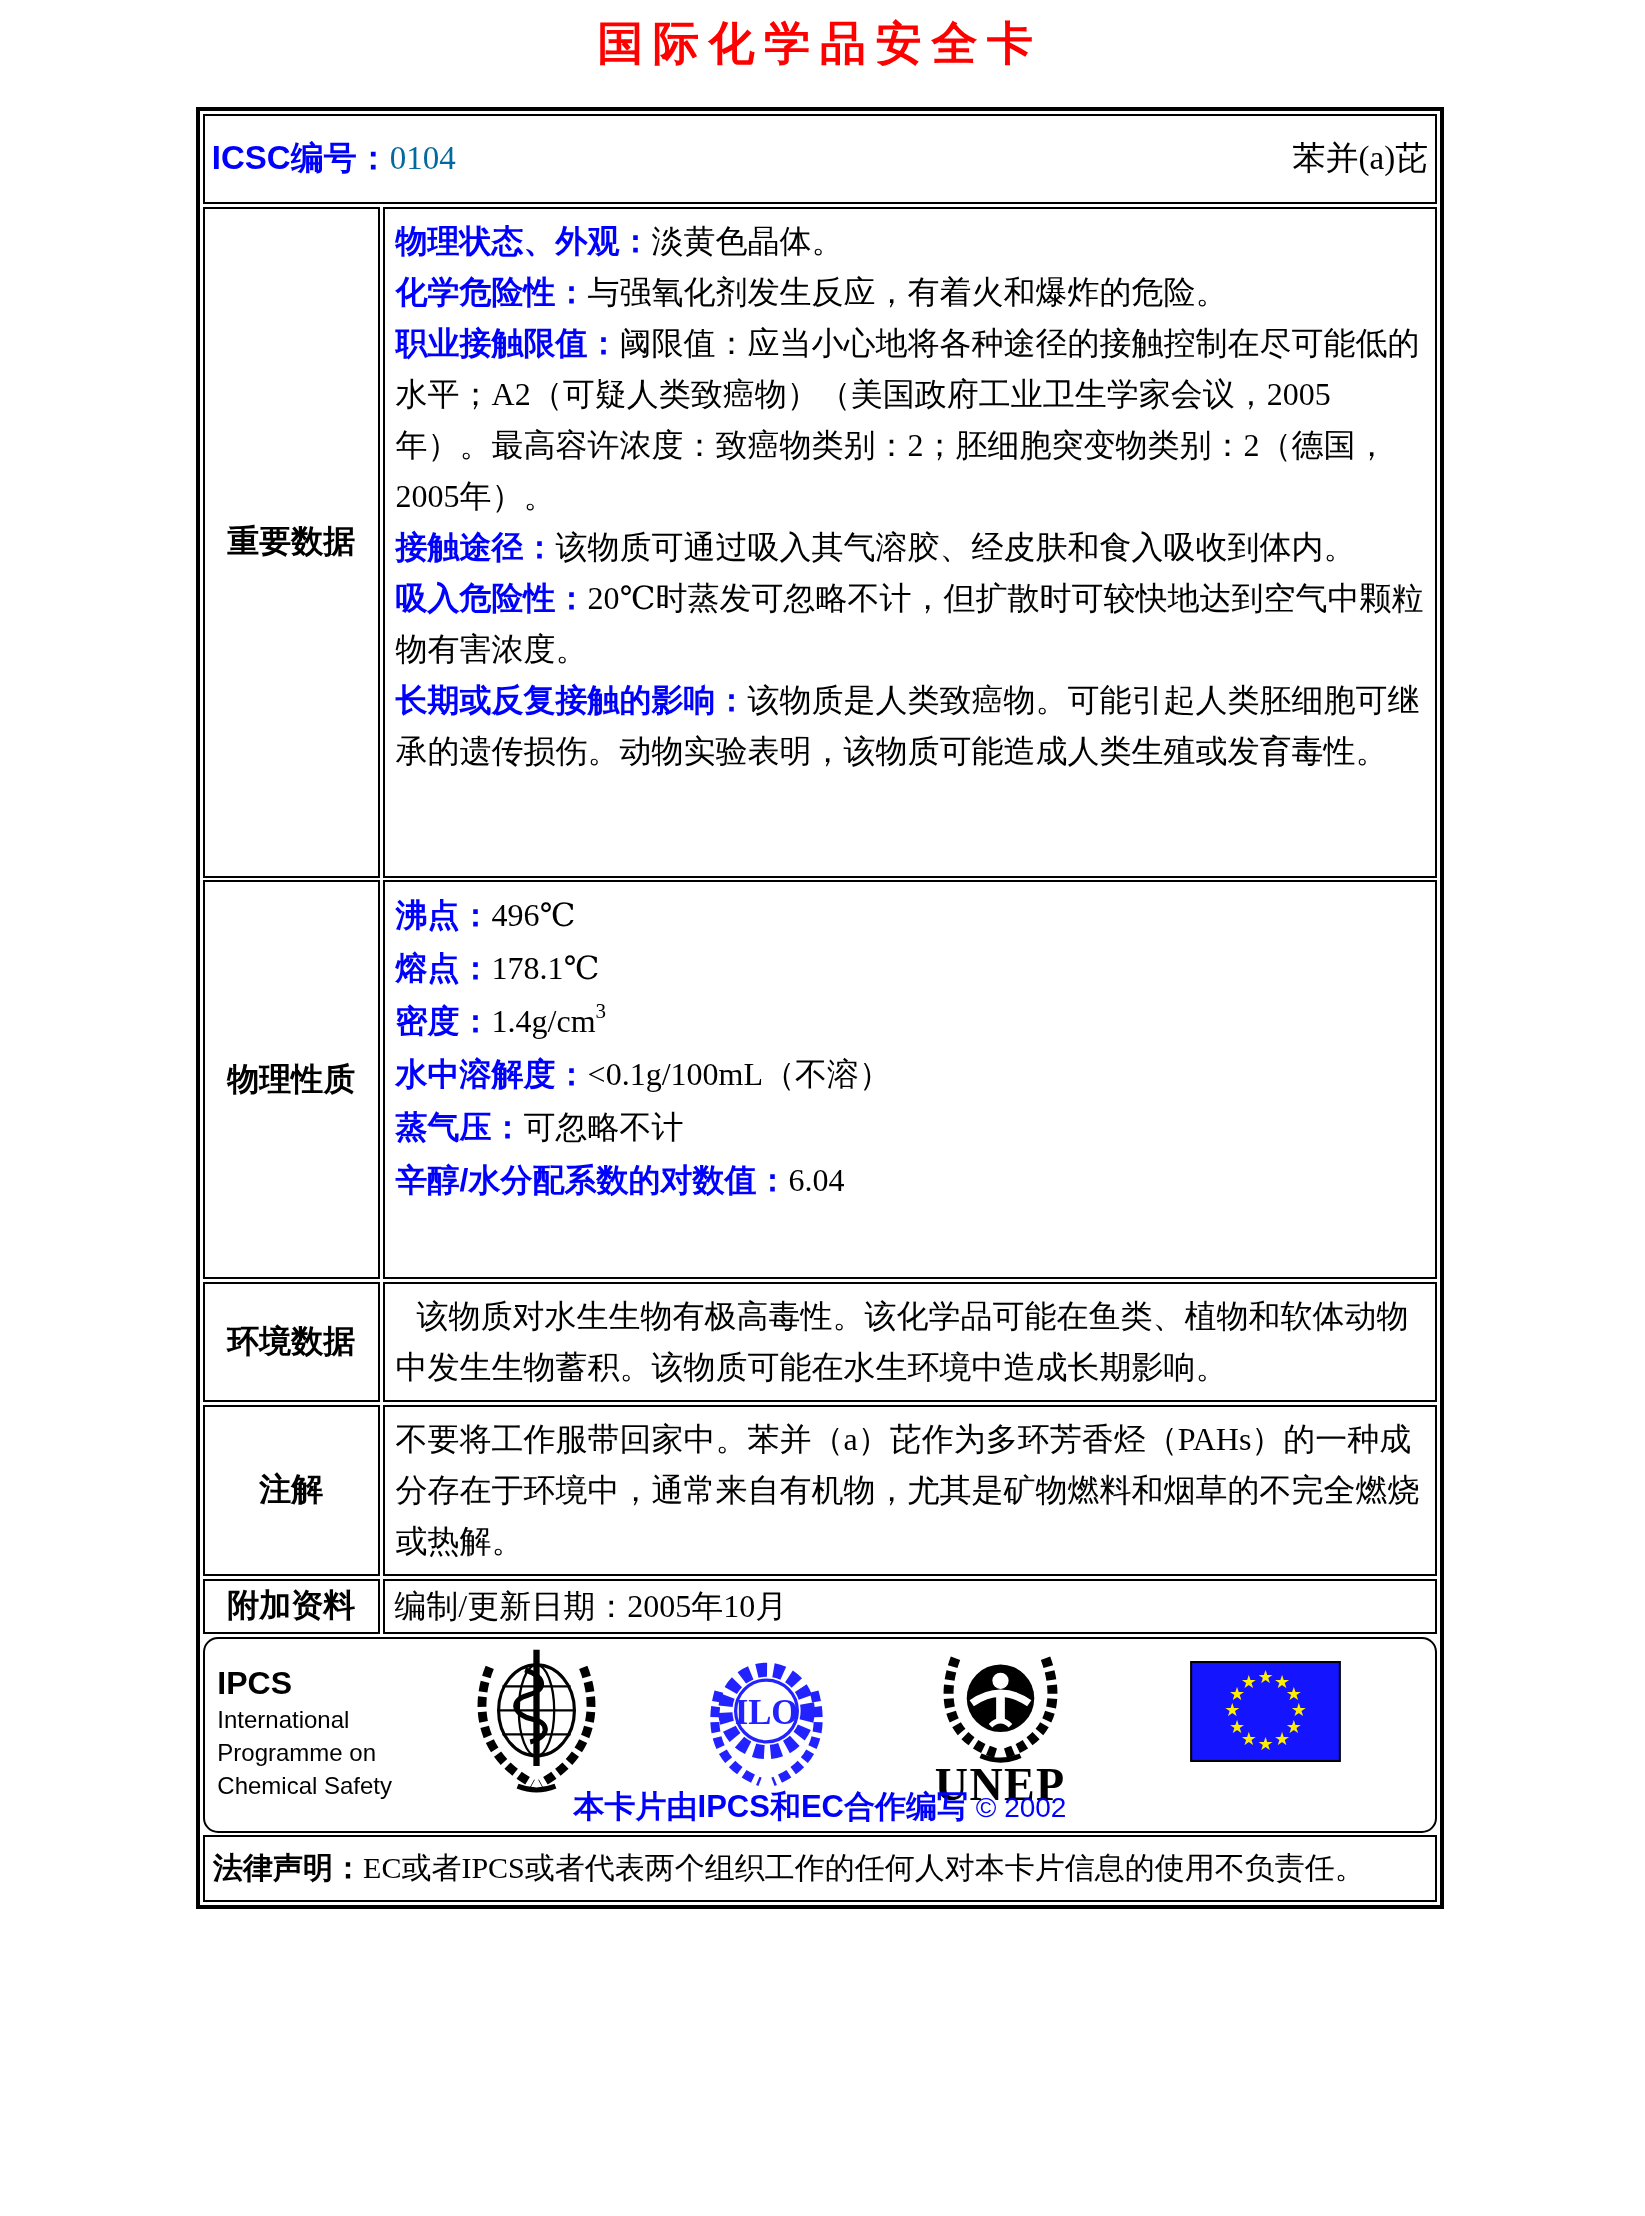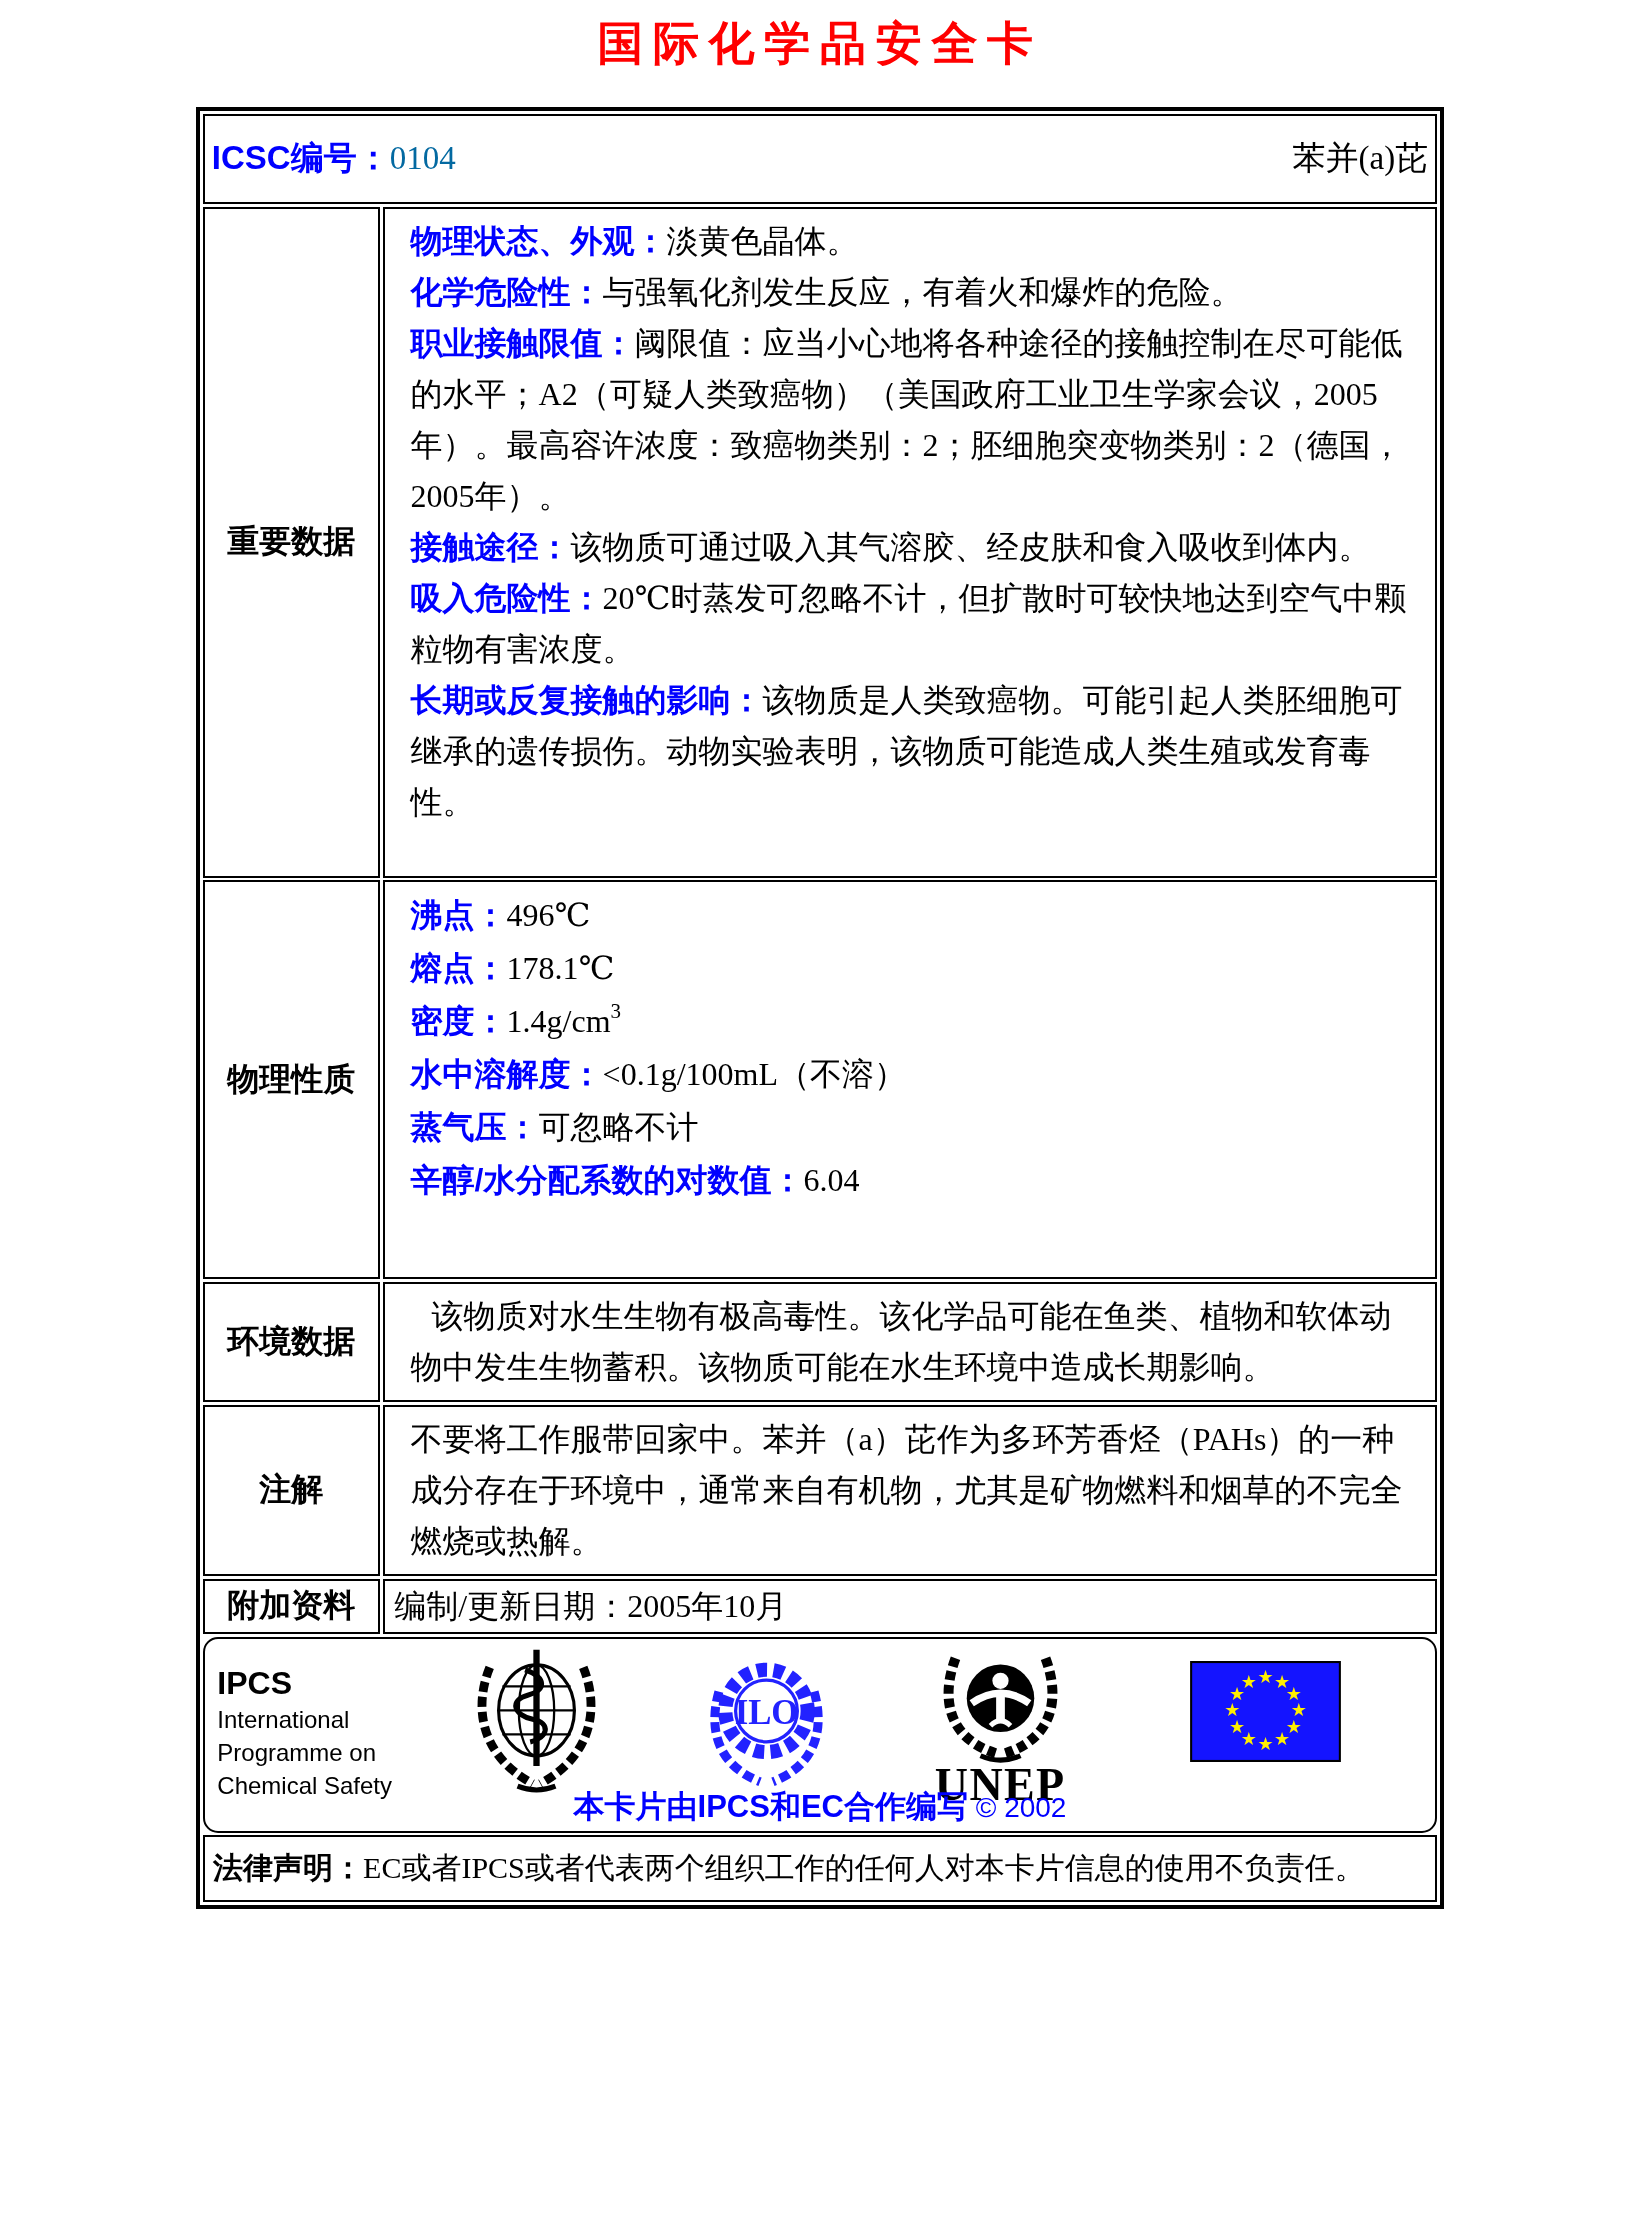--- a/index.html
+++ b/index.html
@@ -26,21 +26,21 @@
   .sec { display: flex; gap: 2.8px; margin-bottom: 2.8px; }
   .sec:last-child { margin-bottom: 0; }
   .cell { border: 2.1px solid #000; background: #fff; }
   .label-cell {
     flex: 0 0 177px; width: 177px;
     display: flex; align-items: center; justify-content: center;
     text-align: center;
     font-family: "Liberation Sans", "DejaVu Sans", sans-serif;
     font-weight: bold; font-size: 32px; color: #000000;
   }
-  .content-cell { flex: 1 1 auto; padding: 7px 26px; font-size: 32px; }
+  .content-cell { flex: 1 1 auto; padding: 7px 11px; font-size: 32px; }
   .full-cell { flex: 1 1 auto; }
 
   
   .sec-header .full-cell {
     min-height: 90px;
     display: flex; align-items: center; justify-content: space-between;
     padding: 0 7px; font-size: 33px;
   }
   .blue-label {
     font-family: "Liberation Sans", "DejaVu Sans", sans-serif;

